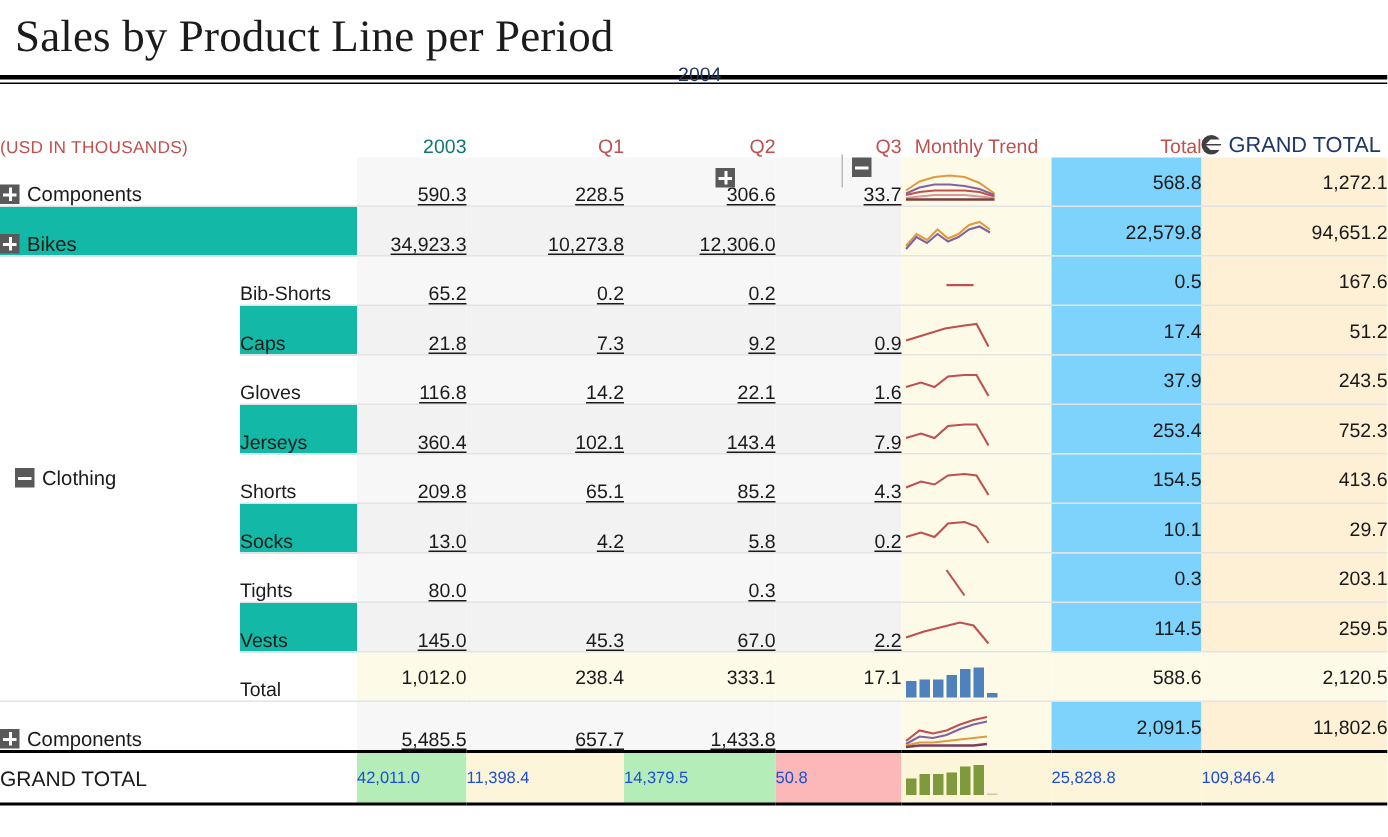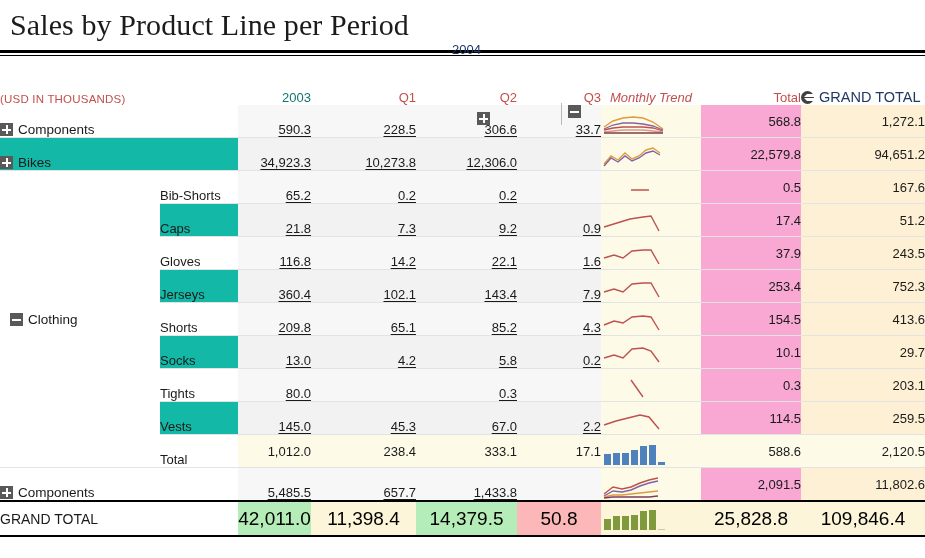--- a/index.html
+++ b/index.html
@@ -37,21 +37,21 @@
   col.c-grand{width:124px;}
 
   
   .hdr-row td{height:45px;vertical-align:bottom;}
   .hdr-lab{
     color:#c0504d;font-size:11.5px;letter-spacing:.2px;
     padding-left:10px;vertical-align:top;padding-top:10px;
   }
   .hdr-q{font-size:13px;color:#c0504d;text-align:right;padding-right:8px;padding-bottom:3px;}
   .hdr-2003{font-size:13px;color:#0f766e;text-align:right;padding-right:8px;padding-bottom:3px;}
-  .hdr-trend{font-size:13px;color:#c0504d;text-align:center;padding-bottom:3px;font-style:italic;}
+  .hdr-trend{font-size:13px;color:#c0504d;text-align:center;padding-bottom:3px;}
   .hdr-total{font-size:13px;color:#c0504d;text-align:right;padding-right:8px;padding-bottom:3px;}
   .hdr-grand{font-size:14.5px;color:#1f3864;text-align:left;padding-left:8px;padding-bottom:4px;white-space:nowrap;}
 
   .year-band{position:relative;}
   .yr-2004{
     position:absolute;left:0;right:0;top:14px;text-align:center;
     font-size:13px;color:#1f3864;
   }
 
   
@@ -97,41 +97,41 @@
   .num{
     font-size:13px;color:#1a1a1a;text-align:right;padding-right:8px;
     vertical-align:bottom;padding-bottom:5px;white-space:nowrap;
   }
   .num u{text-decoration:underline;text-underline-offset:2px;margin-top:14px;}
   .num.plain{vertical-align:middle;padding-bottom:0;}
 
   
   .bg-q{background:#f7f7f7;}
   .bg-trend{background:#fdfbe8;}
-  .bg-total{background:#f9a8d4;}
+  .bg-total{background:#7dd3fc;}
   .bg-grand{background:#fdf0d5;}
   .bg-white{background:#ffffff;}
 
   tr.drow.alt .bg-q{background:#f2f2f2;}
   tr.drow.alt .bg-white{background:#14b8a6;}
 
   
   tr.subtotal td{background:#fdfbe8;}
   tr.subtotal .cat,tr.subtotal .sub{background:#ffffff;}
 
   
   tr.grandrow td{
     height:33px;border-top:2px solid #000;border-bottom:2px solid #000;
     vertical-align:middle;
   }
   .gt-label{font-size:14px;color:#1a1a1a;padding-left:8px;white-space:nowrap;background:#fff;}
   .gt-green{background:#b5edb8;}
   .gt-cream{background:#fdf5d9;}
   .gt-pink{background:#fcb8b8;}
-  .gt-num{font-size:19px;color:#000000;text-align:center;padding-right:8px;}
+  .gt-num{font-size:11px;color:#1d4ed8;text-align:left;padding-right:8px;}
 
   
   .sparkcell{padding:0 0 0 2px;vertical-align:middle;}
   .sparkcell svg{display:block;}
 </style>
 </head>
 <body>
 
 <div class="page">
 

